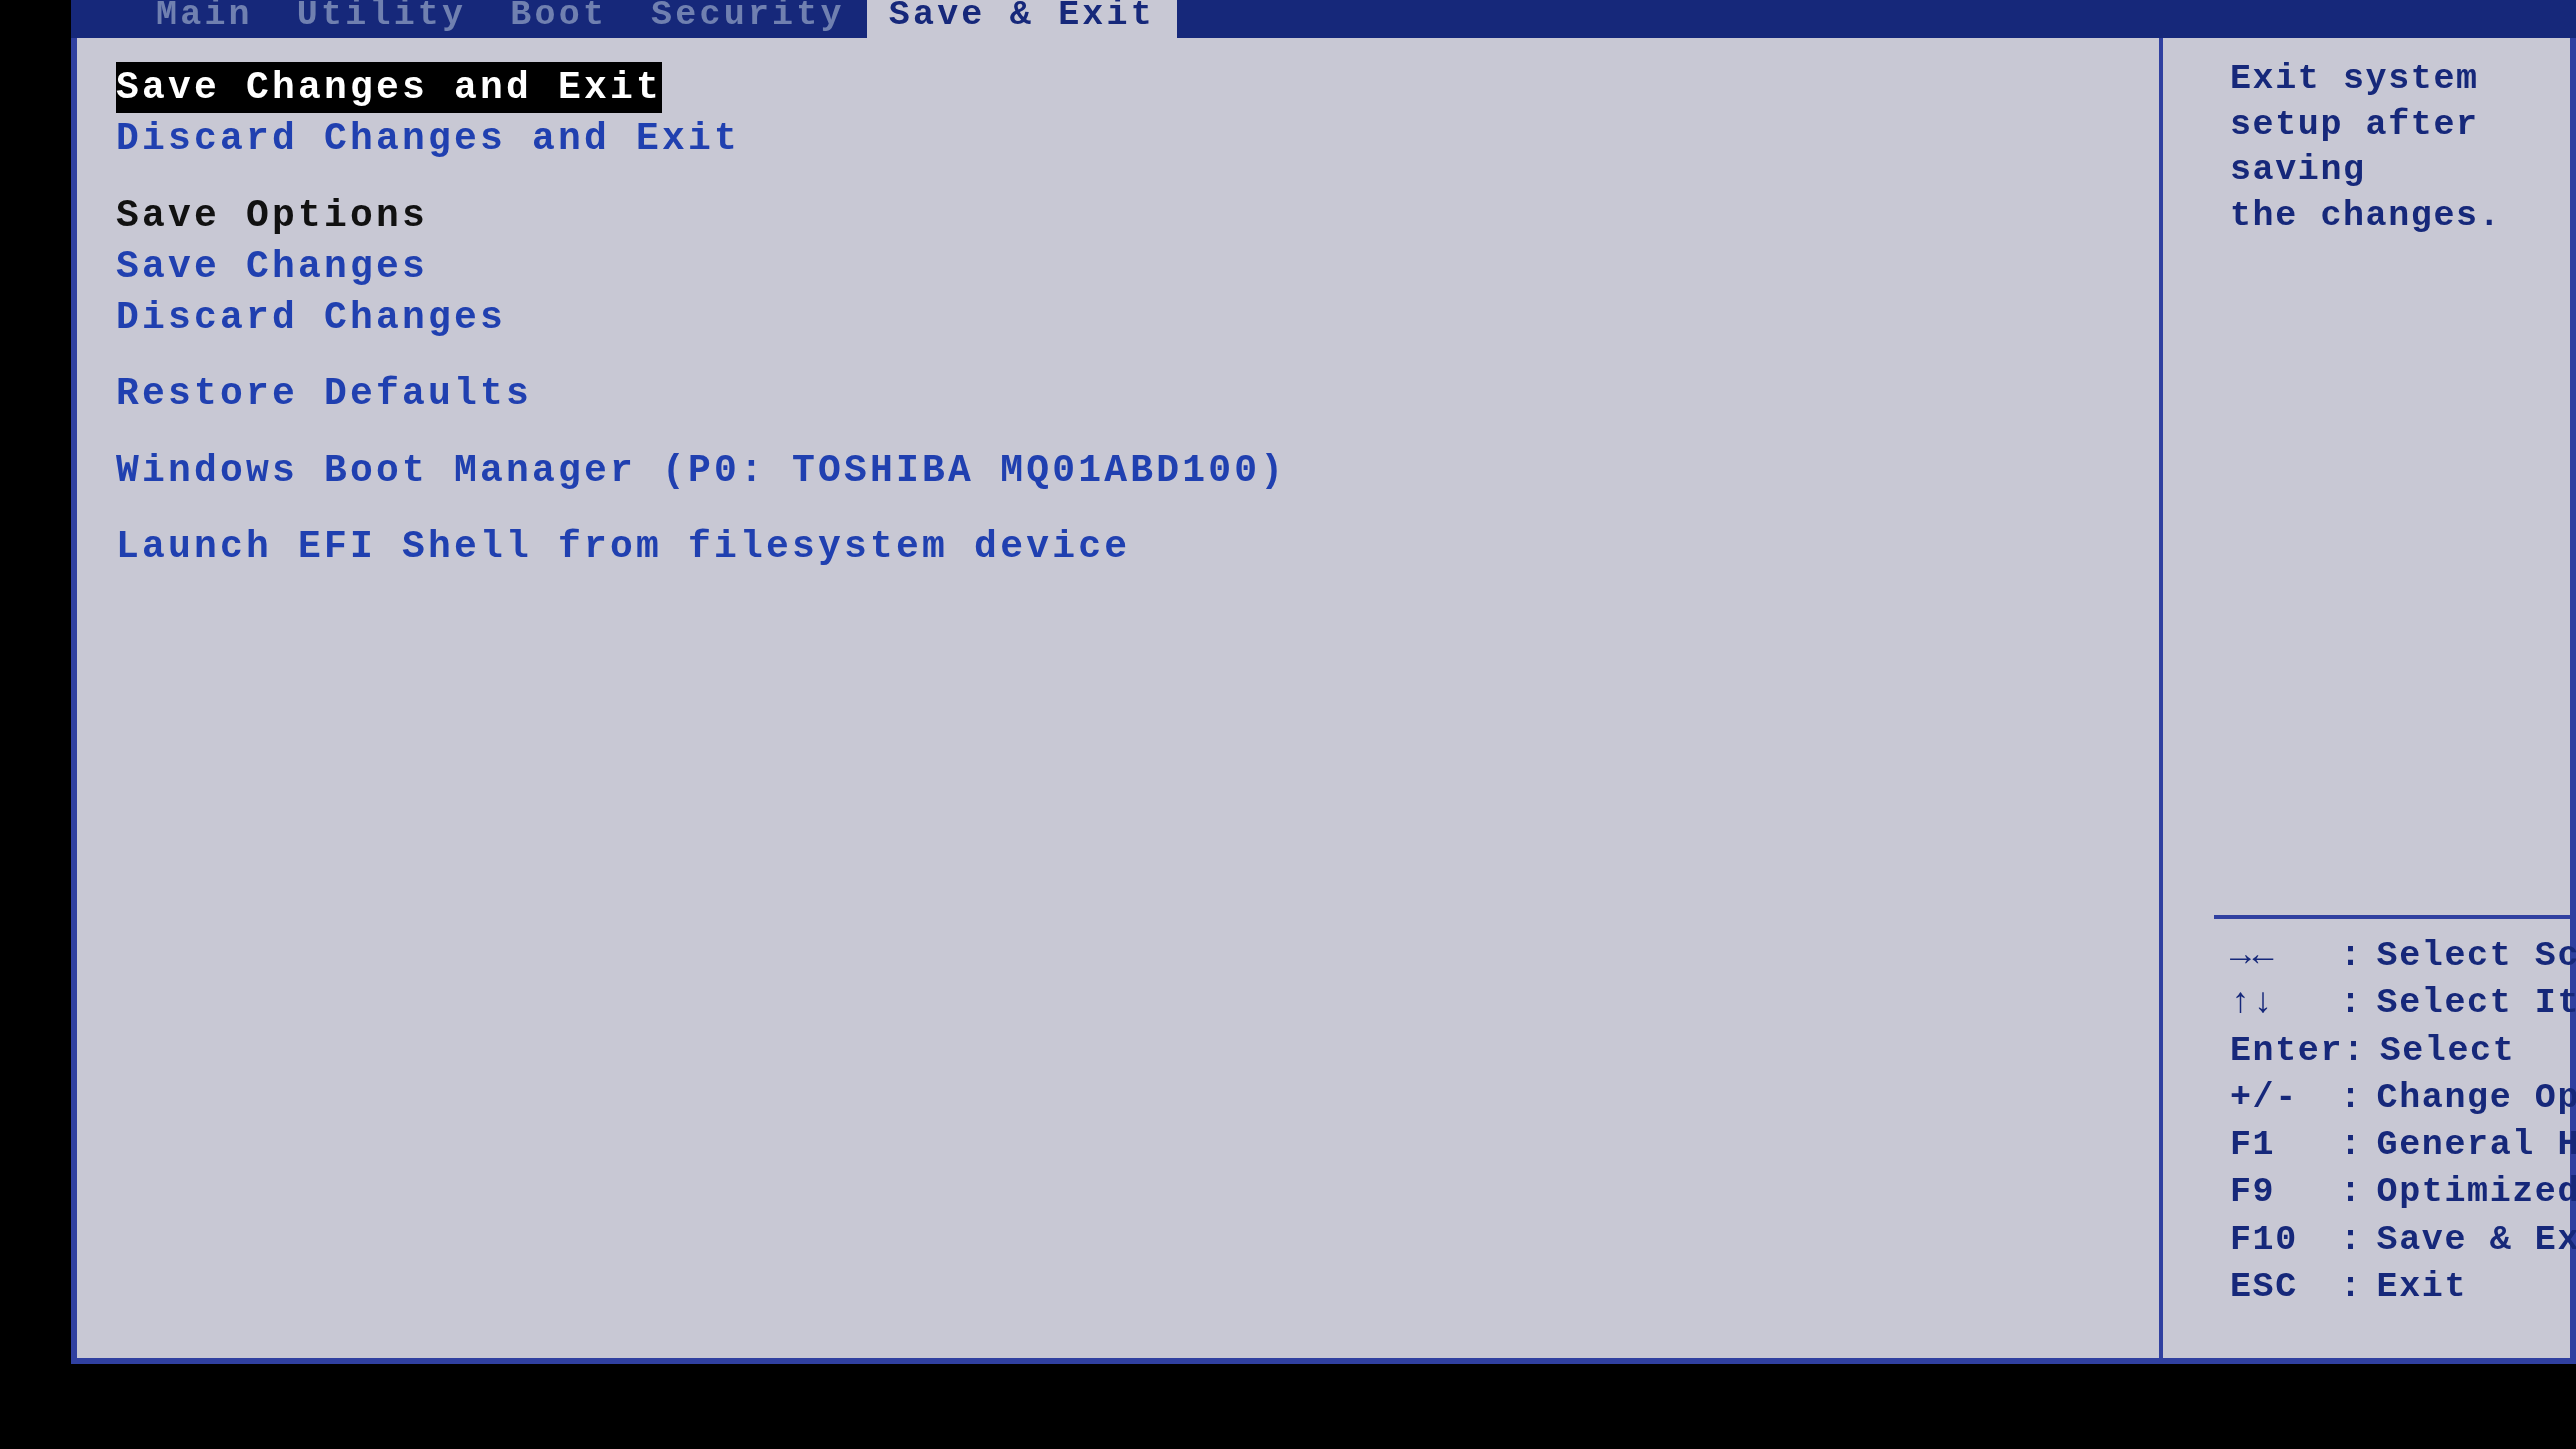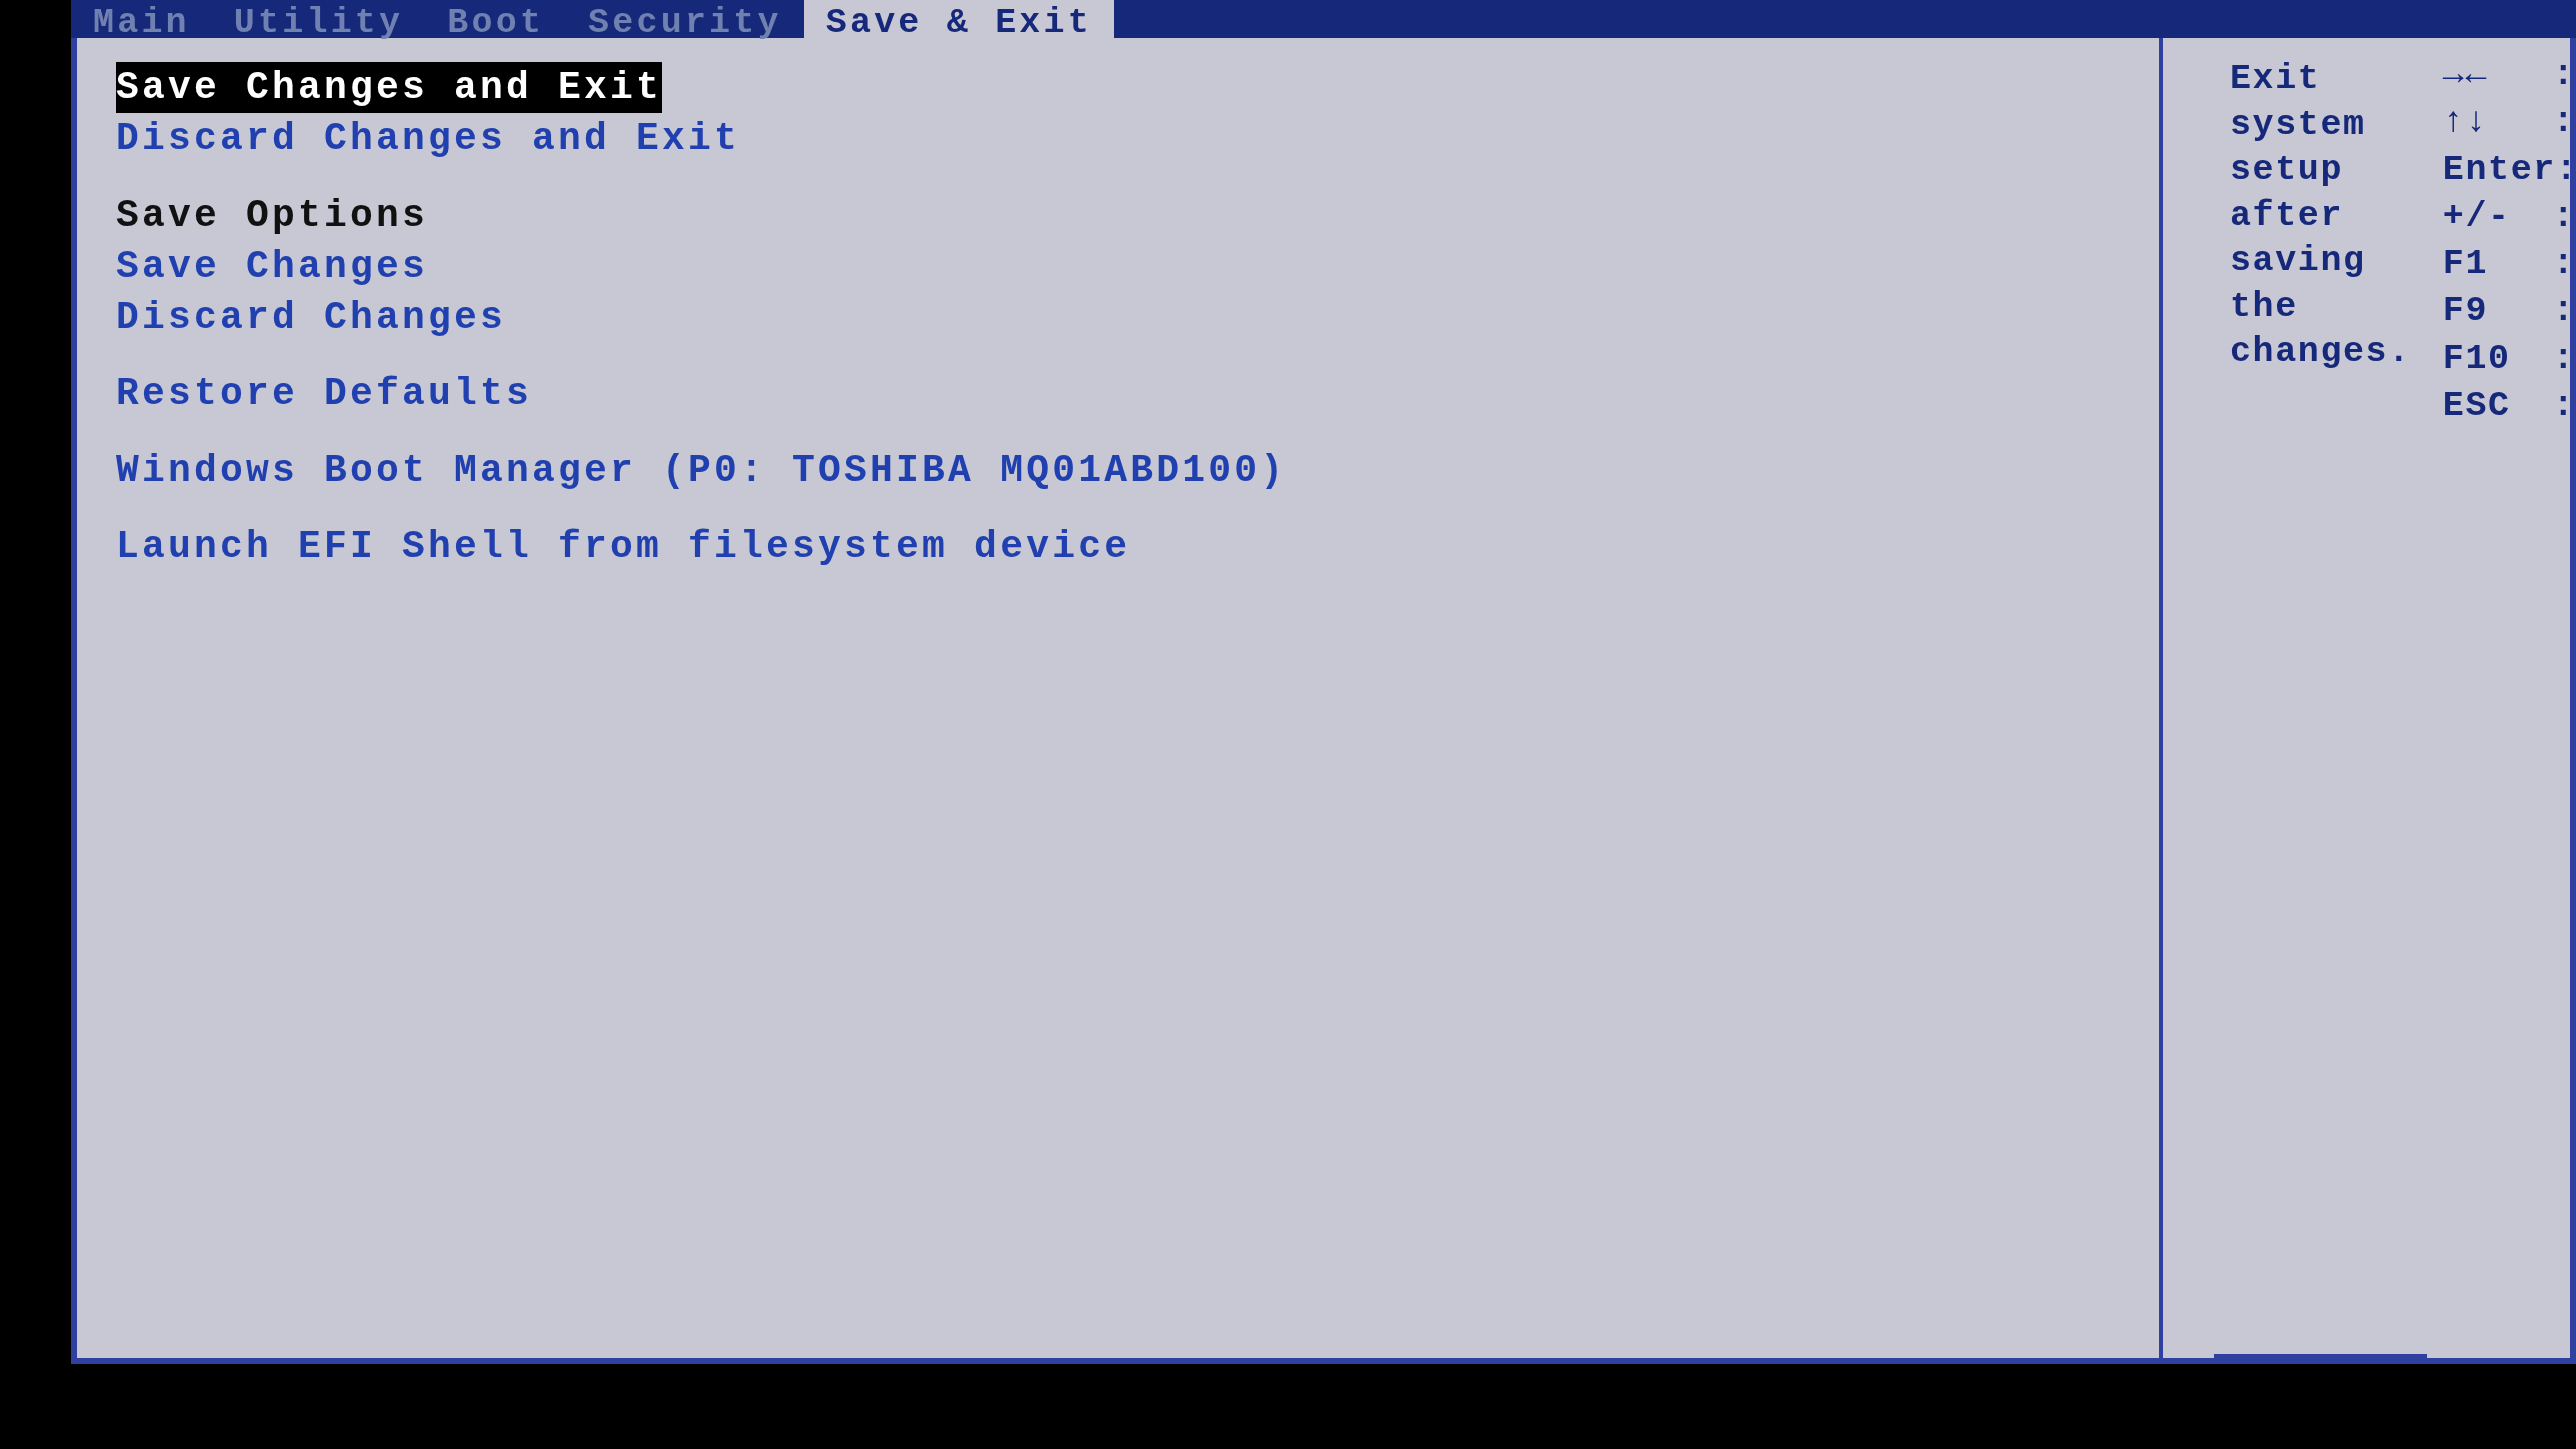--- a/index.html
+++ b/index.html
@@ -28,21 +28,22 @@
       color: #d8d8e8;
       font-size: 38px;
       padding: 9.5px 0;
       text-align: center;
       letter-spacing: 6.3px;
     }
     .tab-bar {
       background: #16287a;
       height: 38px;
       display: flex;
-      align-items: flex-start;
+      align-items: flex-end;
+      padding-left: 63px;
     }
     .tab {
       color: #7080b0;
       font-size: 35px;
       padding: 3.2px 22px;
       letter-spacing: 3.2px;
       display: flex;
       align-items: center;
     }
     .tab.active {
@@ -58,21 +59,21 @@
       gap: 36px;
     }
     .left-pane {
       flex: 1;
       padding: 24px 39px;
       border-right: 4.7px solid #3040a0;
     }
     .right-pane {
       width: 371px;
       display: flex;
-      flex-direction: row;
+      flex-direction: column;
       padding-left: 15px;
     }
     .help-pane {
       flex: 1;
       padding: 19px 16px;
       color: #16287a;
       font-size: 35px;
       letter-spacing: 1.6px;
       line-height: 1.3;
       border-bottom: 4.7px solid #3040a0;

